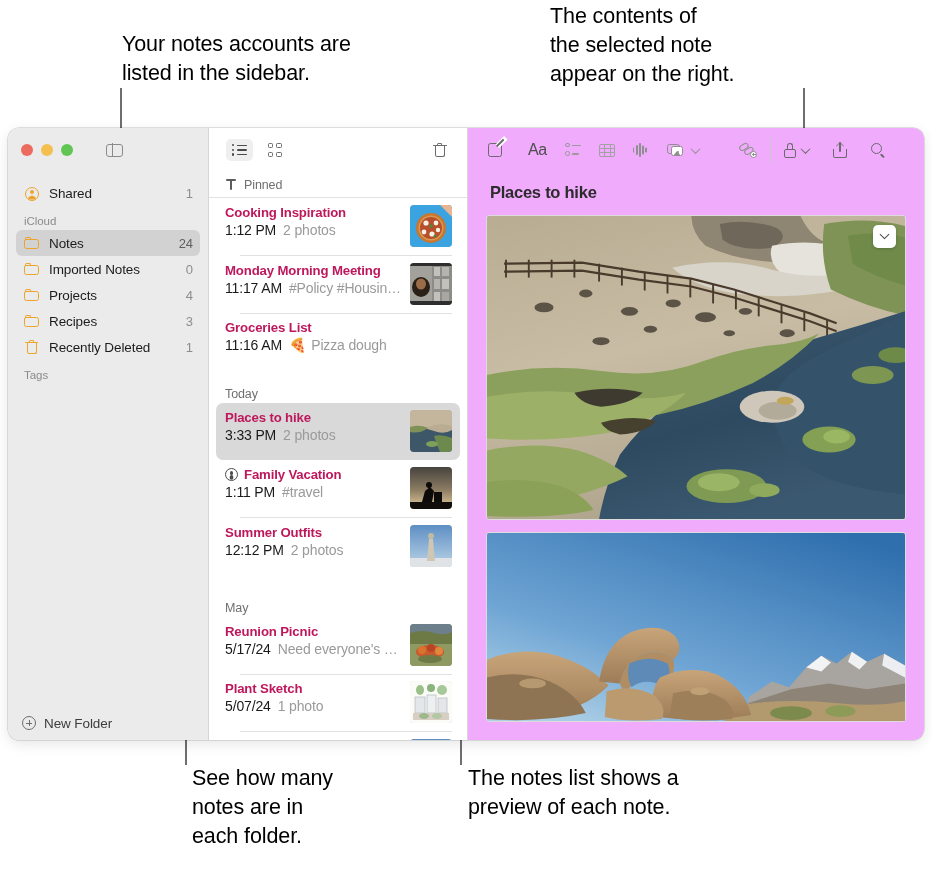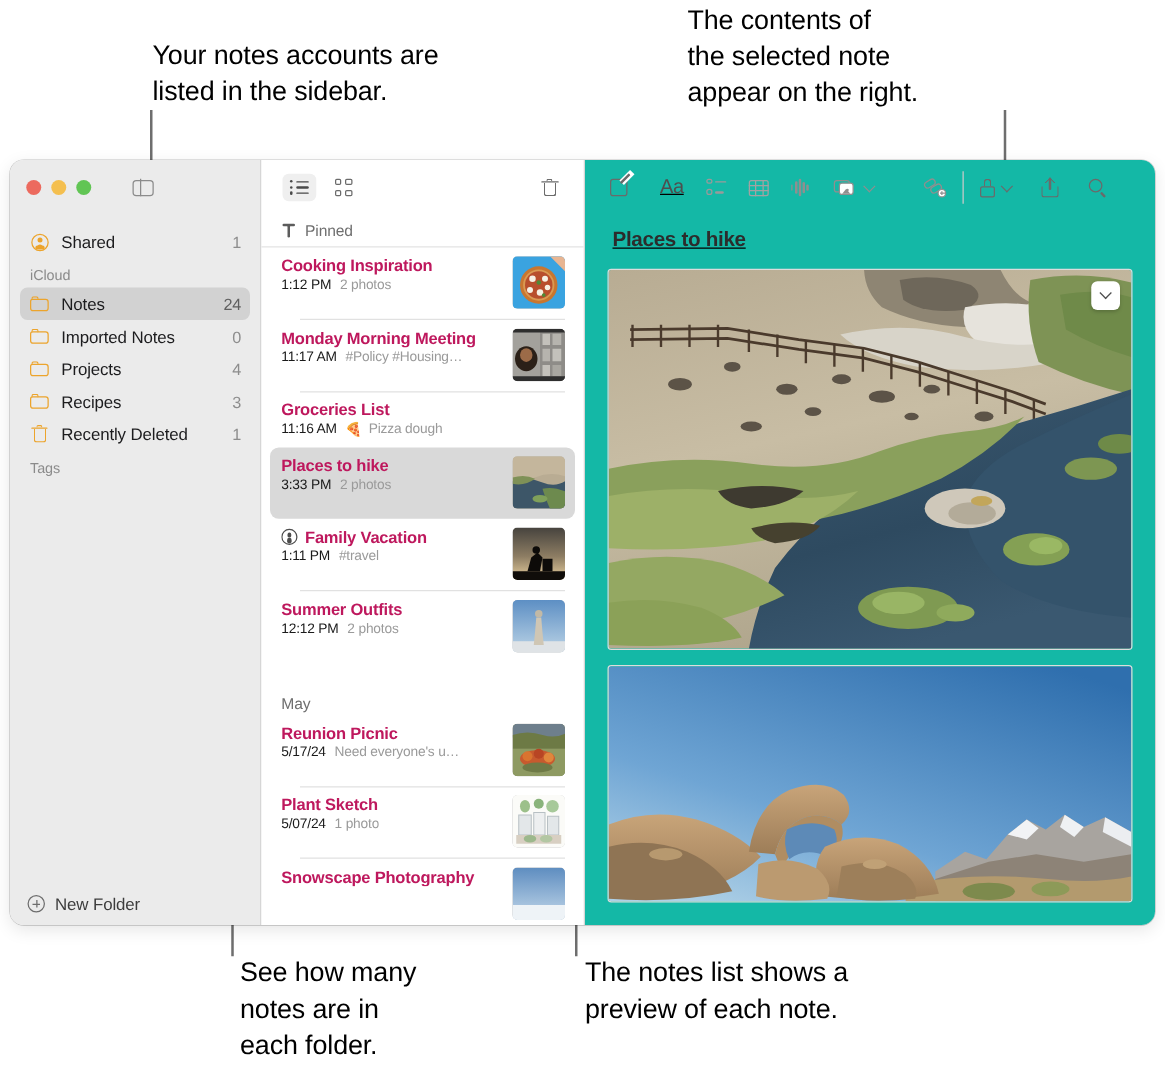--- a/index.html
+++ b/index.html
@@ -334,24 +334,25 @@
     color: #be185d;
     letter-spacing: -0.15px;
     white-space: nowrap;
     overflow: hidden;
     text-overflow: ellipsis;
     display: flex;
     align-items: center;
   }
   .note-meta {
     margin-top: 2px;
-    font-size: 11px;
+    font-size: 14px;
     color: #1a1a1a;
     letter-spacing: -0.15px;
     display: flex;
+    align-items: center;
     white-space: nowrap;
     overflow: hidden;
   }
   .note-time { flex: 0 0 auto; }
   .note-preview {
     color: #9a9a9a;
     margin-left: 7px;
     overflow: hidden;
     text-overflow: ellipsis;
   }
@@ -378,26 +379,25 @@
     border-radius: 4px;
     margin-left: 8px;
     overflow: hidden;
     position: relative;
     background: #ccc;
   }
 
   
   .detail {
     flex: 1;
-    background: #14b8a6;
+    background: #f0abfc;
     display: flex;
     flex-direction: column;
     position: relative;
     min-width: 0;
-    text-decoration: underline;
   }
   .detail-toolbar {
     height: 44px;
     flex: 0 0 44px;
     display: flex;
     align-items: center;
     padding: 0 16px 0 20px;
     color: #6a6a6a;
   }
   .dt-btn {
@@ -813,20 +813,23 @@
         <div class="note-texts">
           <div class="note-title">Groceries List</div>
           <div class="note-meta">
             <span class="note-time">11:16 AM</span>
             <span class="emoji-dough">🍕</span>
             <span class="note-preview" style="margin-left:5px">Pizza dough</span>
           </div>
         </div>
       </div>
 
+      <div class="group-header plain">
+        <span>Today</span>
+      </div>
 
       <div class="note-item selected">
         <div class="note-texts">
           <div class="note-title">Places to hike</div>
           <div class="note-meta">
             <span class="note-time">3:33 PM</span>
             <span class="note-preview">2 photos</span>
           </div>
         </div>
         <div class="thumb">

